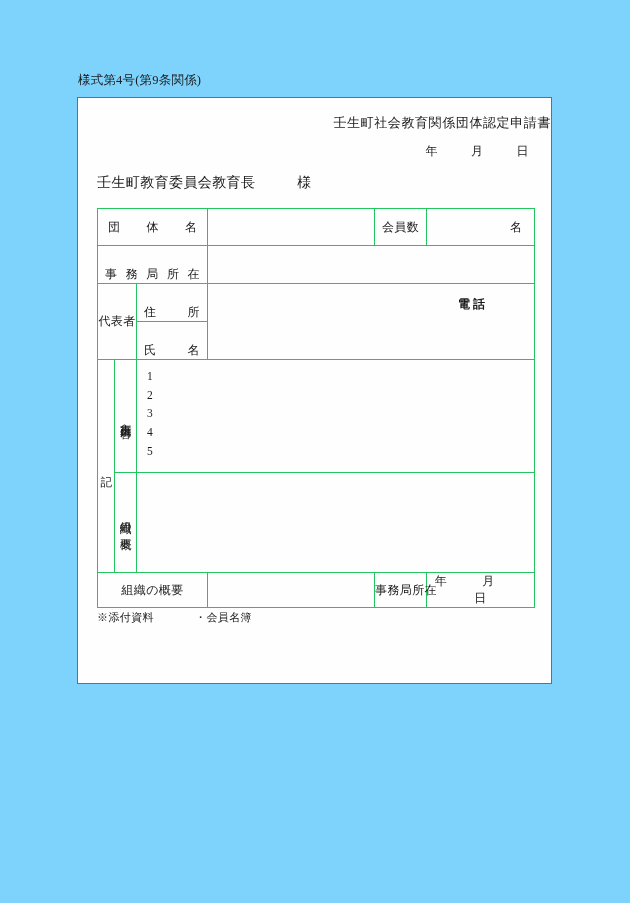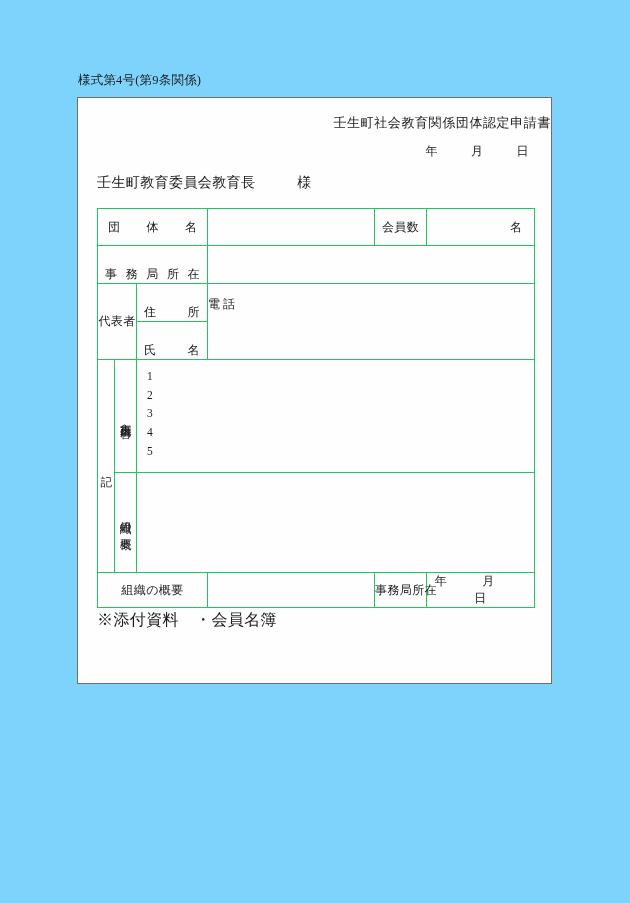--- a/index.html
+++ b/index.html
@@ -115,24 +115,25 @@
   .cell-blank { }
 
   .unit-right {
     display: block;
     text-align: right;
     padding-right: 12px;
   }
 
   .tel-mark {
     display: block;
-    text-align: left;
+    text-align: right;
     padding-right: 46px;
     padding-bottom: 34px;
     letter-spacing: 3px;
+    font-weight: bold;
   }
 
   
   .vert {
     writing-mode: vertical-rl;
     text-orientation: upright;
     -webkit-text-orientation: upright;
     display: inline-block;
     line-height: 1.08;
     letter-spacing: 1px;
@@ -161,21 +162,21 @@
     text-align: center;
     letter-spacing: .5px;
   }
   .date-cell .sp { display: inline-block; width: 28px; }
 
   
   .attach {
     position: absolute;
     left: 19px;
     top: 512px;
-    font-size: 16px;
+    font-size: 11px;
   }
   .attach-row {
     display: flex;
     align-items: flex-start;
     margin-bottom: 11px;
   }
   .attach-head {
     width: 98px;
     flex: 0 0 98px;
     letter-spacing: .4px;

